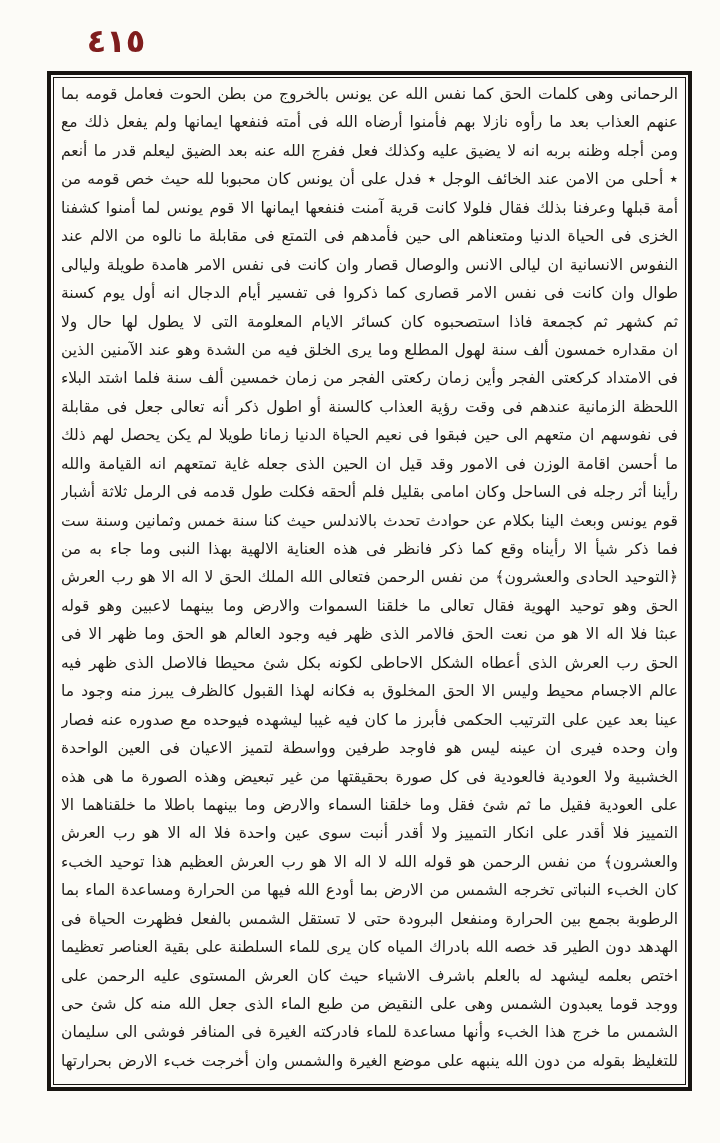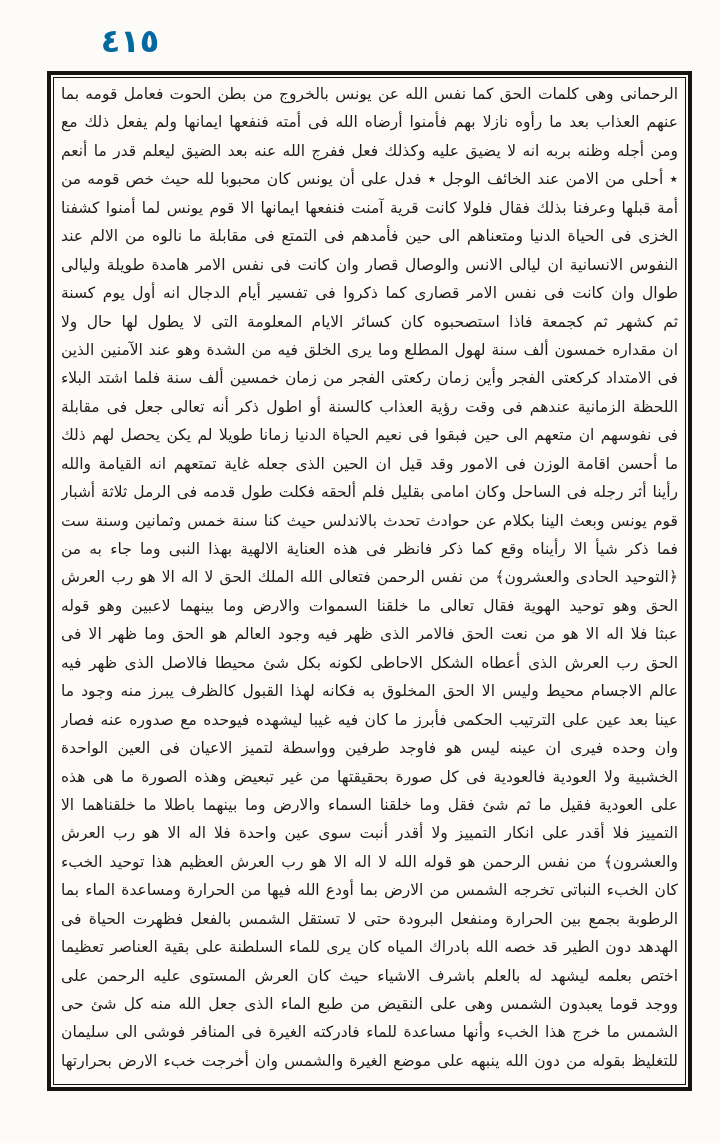--- a/index.html
+++ b/index.html
@@ -10,26 +10,26 @@
     width: 720px;
     height: 1143px;
     background: #fcfbf7;
     position: relative;
     font-family: "DejaVu Sans", sans-serif;
     overflow: hidden;
   }
   .page-number {
     position: absolute;
     top: 22px;
-    left: 100px;
+    left: 86px;
     width: 60px;
     text-align: center;
     font-size: 32px;
     font-weight: bold;
-    color: #0369a1;
+    color: #7f1d1d;
     letter-spacing: 2px;
   }
   .frame-outer {
     position: absolute;
     left: 47px;
     top: 71px;
     width: 645px;
     height: 1020px;
     border: 4px solid #181511;
     box-sizing: border-box;

